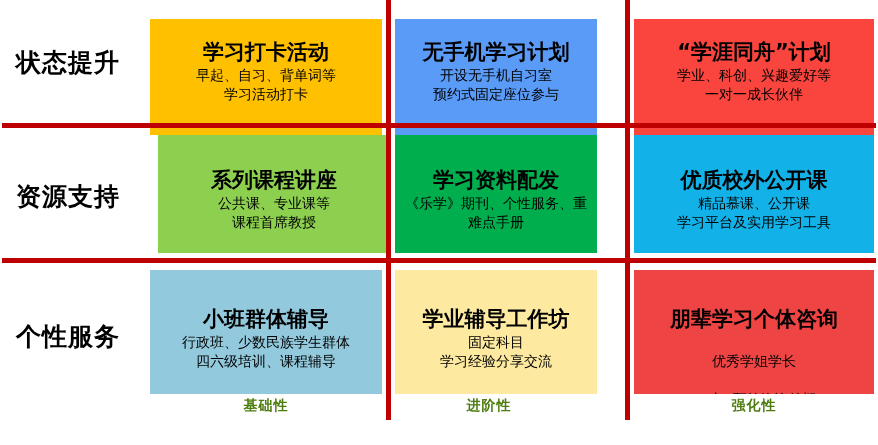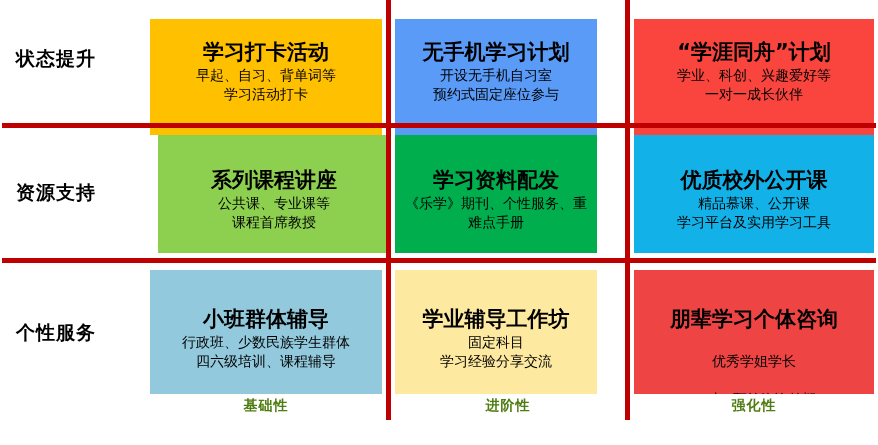--- a/index.html
+++ b/index.html
@@ -43,21 +43,21 @@
   }
   .vline.v1 { left: 386px; height: 420px; }
   .vline.v2 { left: 625px; height: 420px; }
 
   
   .row-label {
     position: absolute;
     left: 16px;
     width: 130px;
     text-align: left;
-    font-size: 19px;
+    font-size: 25px;
     font-weight: bold;
     color: #000000;
     letter-spacing: 1px;
     white-space: nowrap;
   }
   .row-label.r0 { top: 46px; }
   .row-label.r1 { top: 180px; }
   .row-label.r2 { top: 320px; }
 
   
@@ -108,21 +108,21 @@
     position: absolute;
     top: 397px;
     font-size: 14px;
     font-weight: bold;
     color: #4d7c0f;
     text-align: center;
     letter-spacing: 1px;
     white-space: nowrap;
   }
   .col-label.c0 { left: 150px; width: 232px; }
-  .col-label.c1 { left: 395px; width: 226px; }
+  .col-label.c1 { left: 376px; width: 226px; }
   .col-label.c2 { left: 634px; width: 240px; }
 </style>
 </head>
 <body style="background: rgb(255, 255, 255);">
 
 <div id="matrix-root">
 
   <div class="row-label r0">状态提升</div>
   <div class="row-label r1">资源支持</div>
   <div class="row-label r2">个性服务</div>

